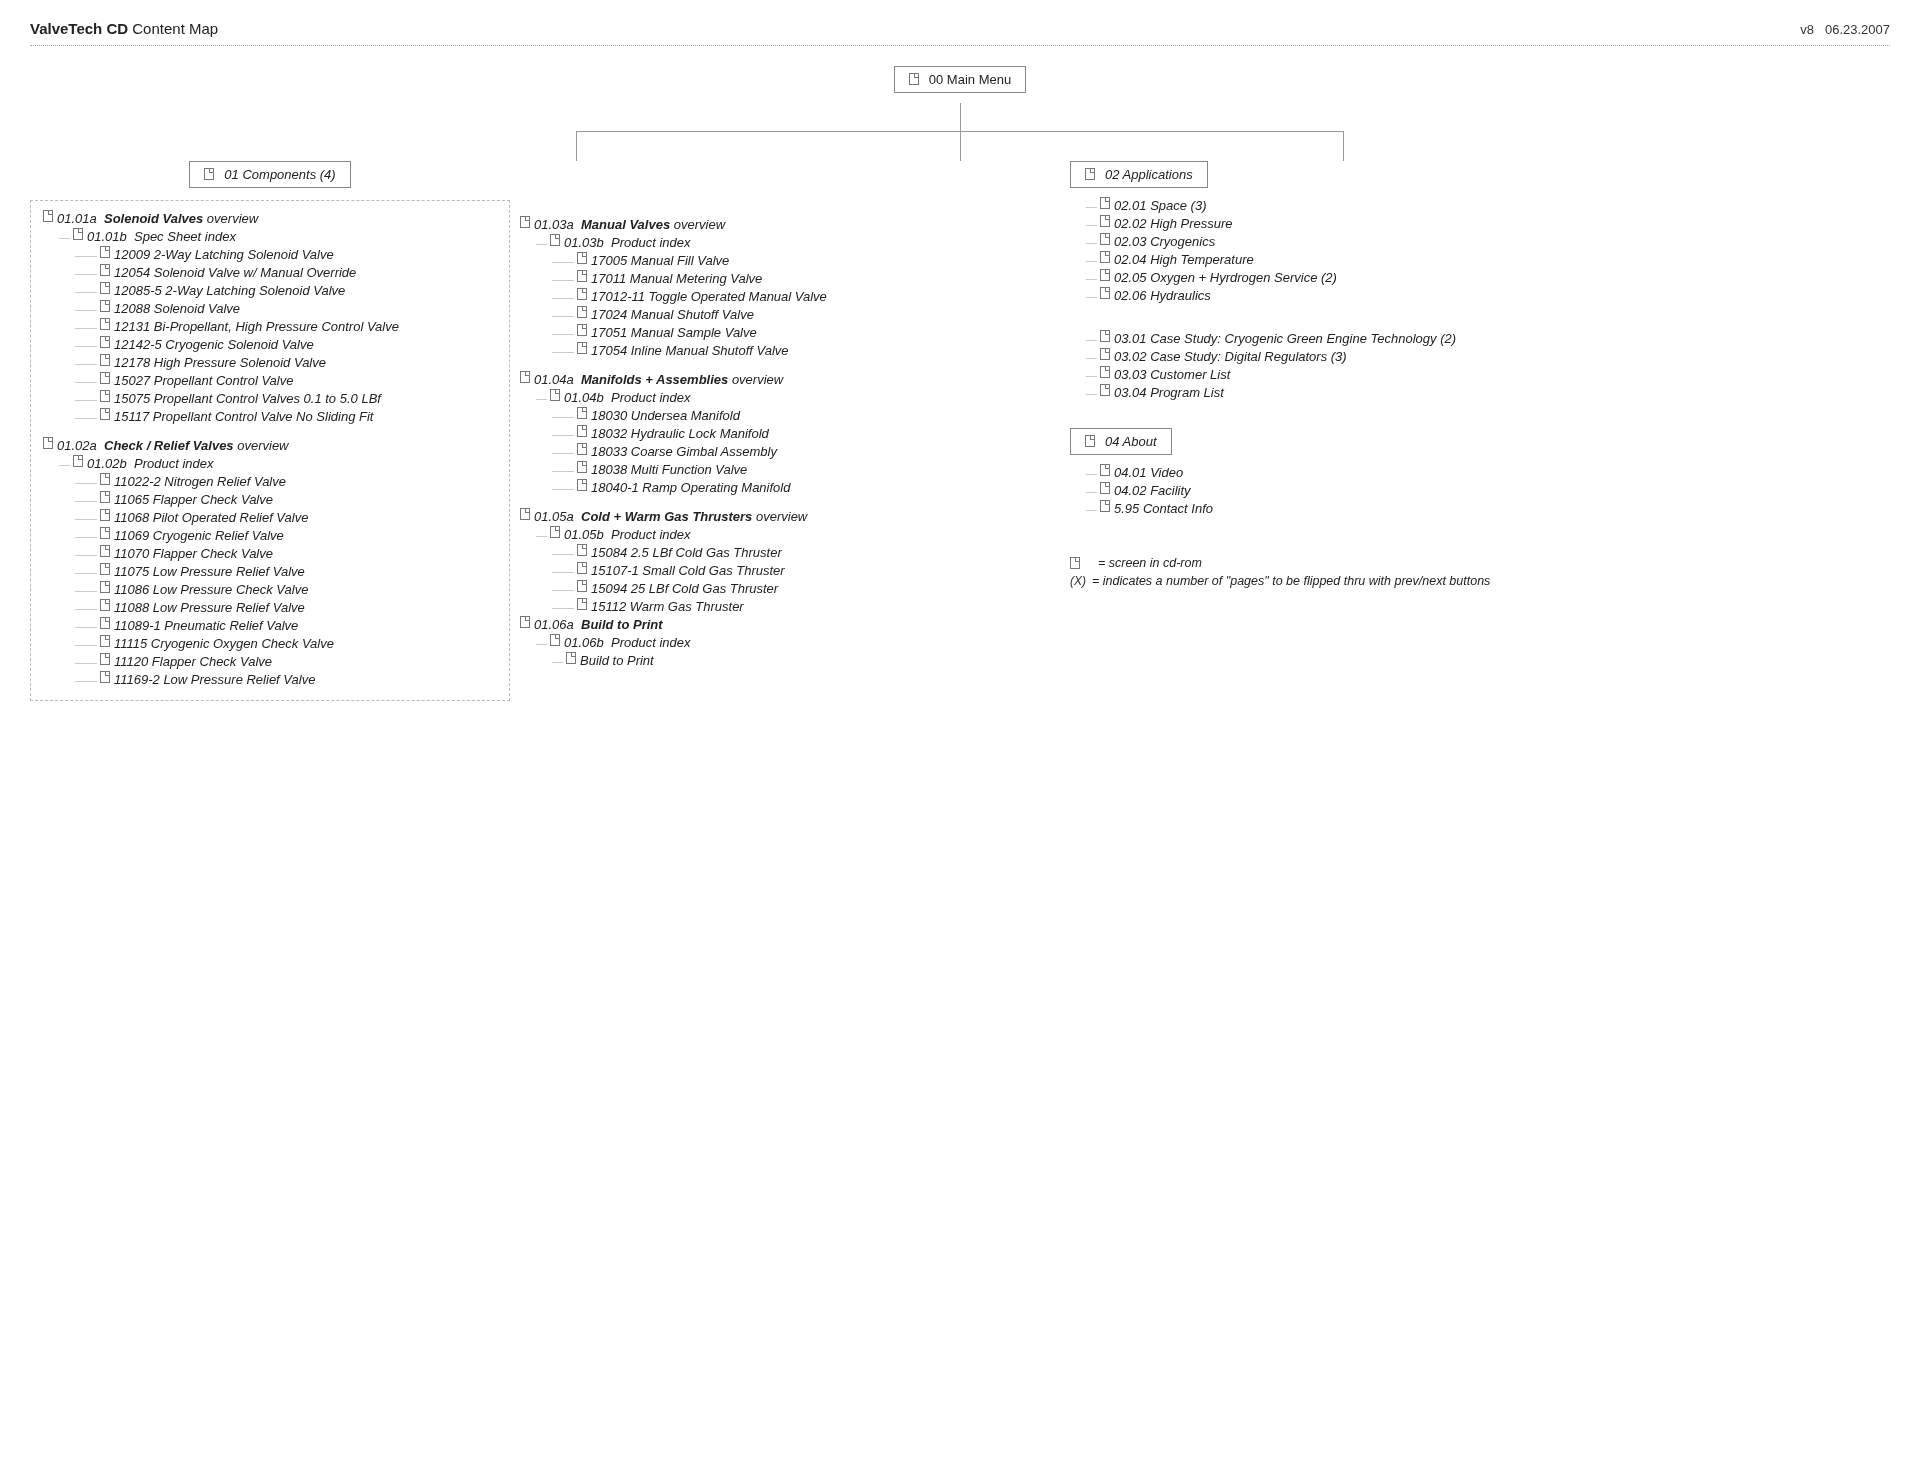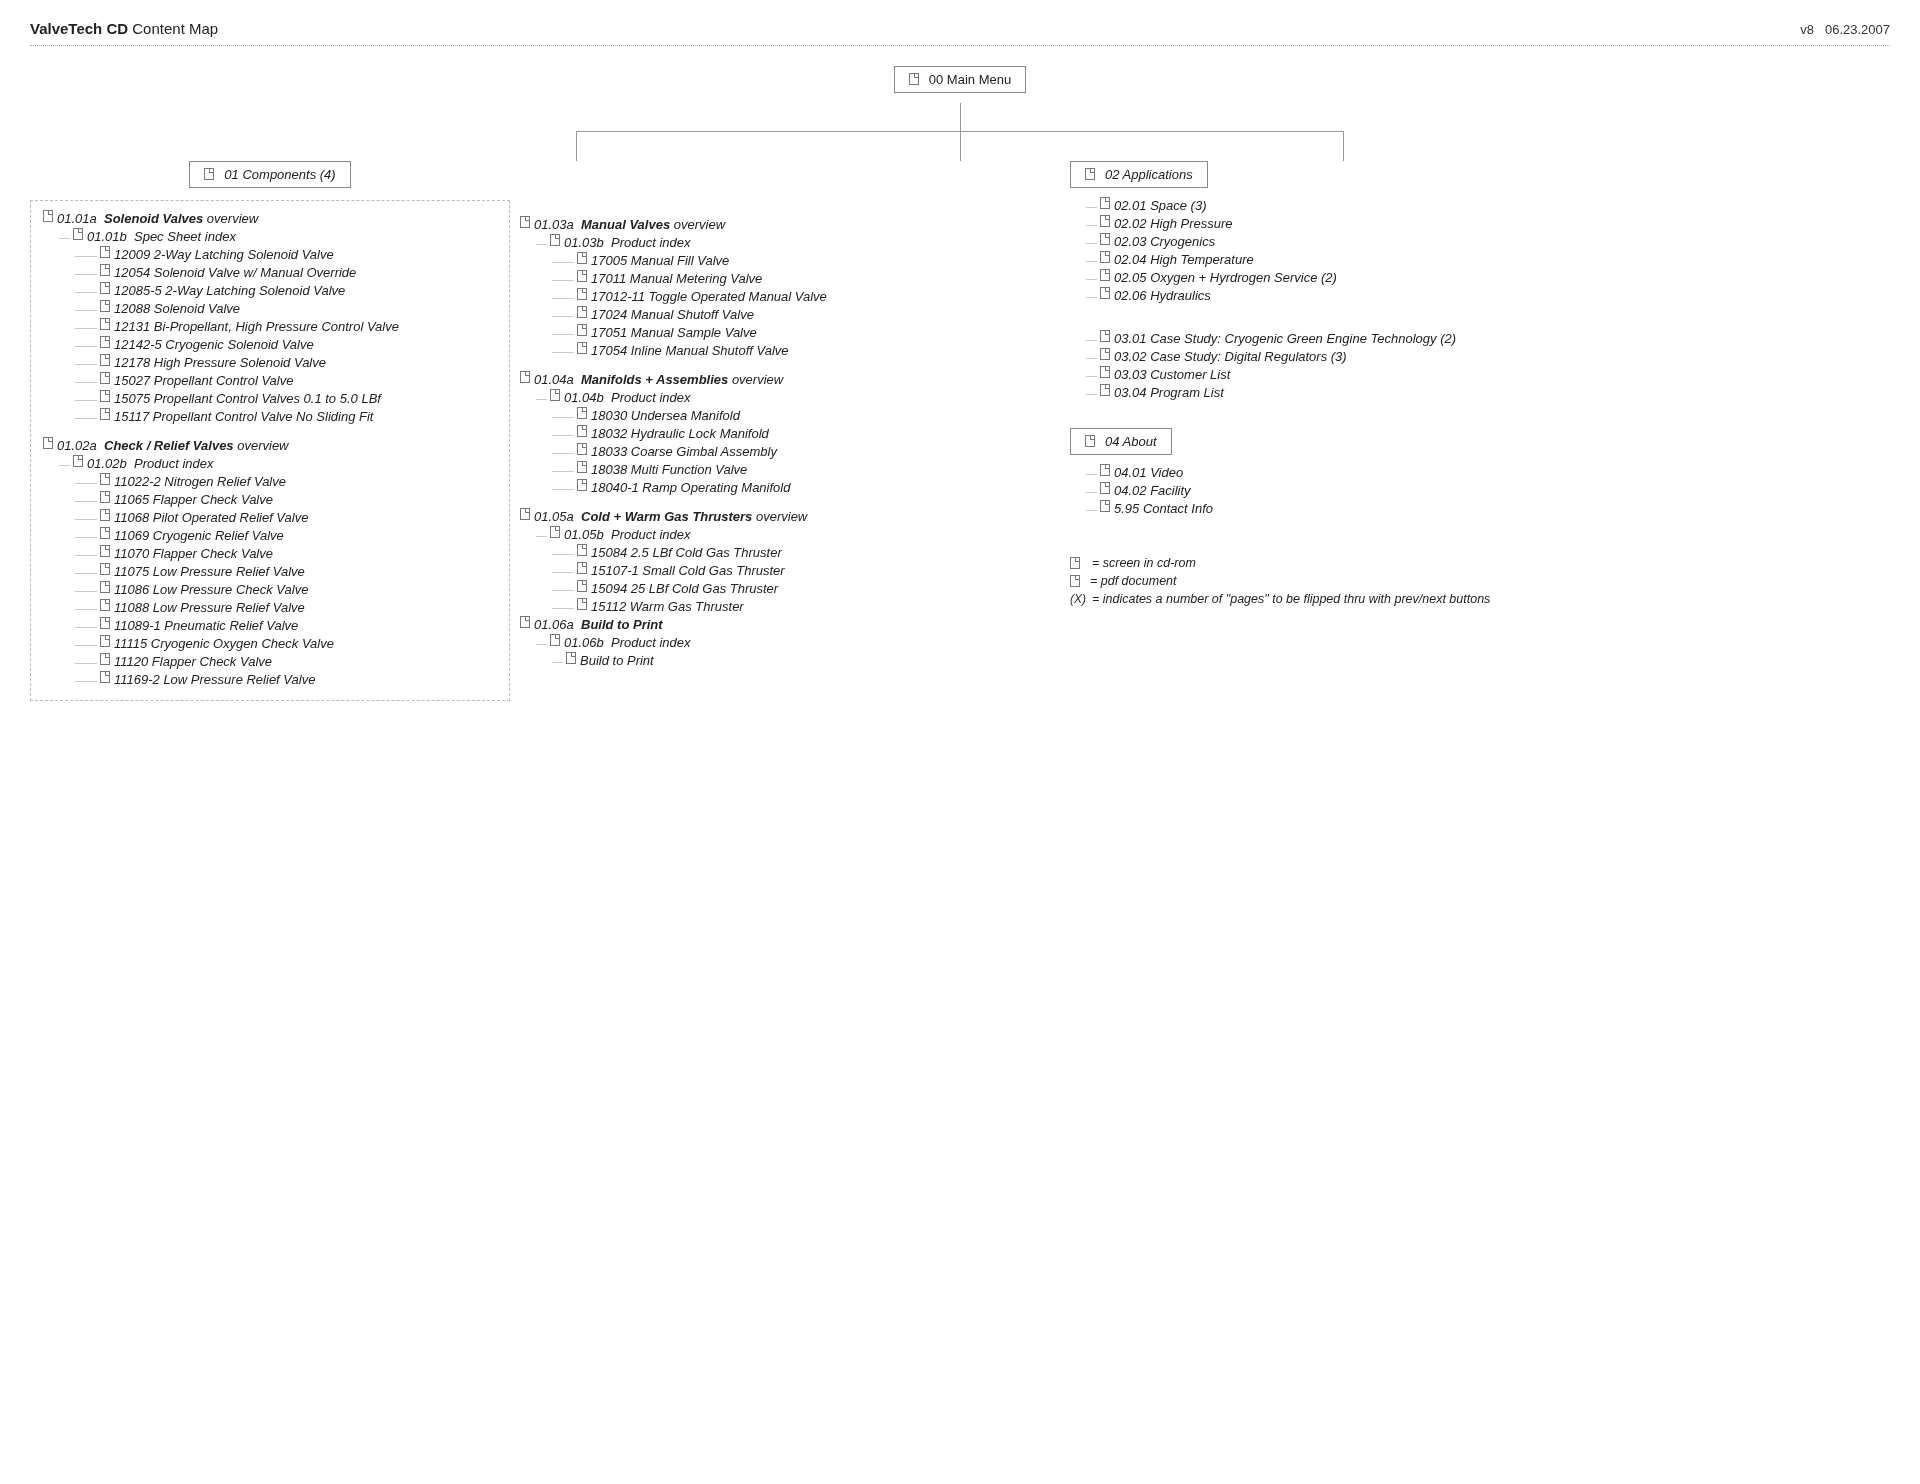--- a/index.html
+++ b/index.html
@@ -503,27 +503,23 @@
             </div>
           <div class="row" style="padding-left:16px;">
               <span style="color:#bbb;font-size:11px;margin-right:3px;">— </span>
               <span class="page-icon"></span>
               <span>5.95  Contact Info</span>
             </div>
         </div>
       </div>
 
       <div style="margin-top:20px;font-size:12.5px;">
-        <div style="display:flex;align-items:flex-start;gap:8px;margin-bottom:4px;">
+        <div style="display:flex;align-items:flex-start;gap:14px;margin-bottom:4px;">
           <span class="page-icon" style="margin-top:2px;"></span>
           <span>= screen in cd-rom</span>
-        </div>
-        <div style="display:flex;align-items:flex-start;gap:6px;margin-bottom:4px;">
-          <span class="page-icon" style="margin-top:2px;"></span>
-          <span>= pdf document</span>
         </div>
         <div style="display:flex;align-items:flex-start;gap:6px;">
           <span style="font-size:12px;color:#333;">(X)</span>
           <span>= indicates a number of "pages" to be flipped thru with prev/next buttons</span>
         </div>
       </div>
 
     </div>
 
   </div>

